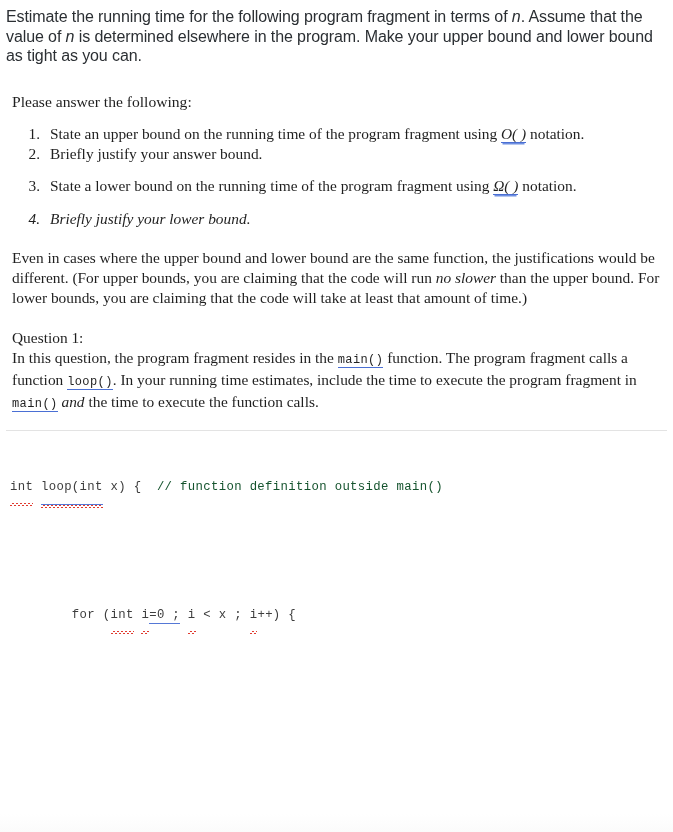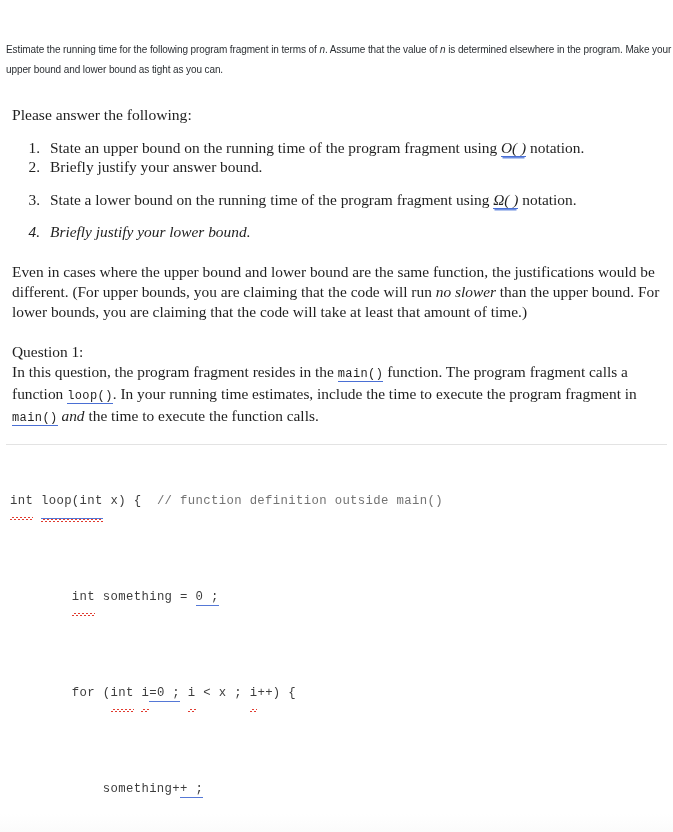--- a/index.html
+++ b/index.html
@@ -12,26 +12,25 @@
     height: 832px;
     overflow: hidden;
     font-family: "Liberation Serif", "DejaVu Serif", serif;
     color: #1a1a1a;
     position: relative;
   }
 
   
   .intro {
     font-family: "Liberation Sans", "DejaVu Sans", sans-serif;
-    font-size: 10px;
+    font-size: 16px;
     line-height: 19.5px;
     color: #2b2f33;
     padding: 7px 0 0 6px;
     letter-spacing: -0.1px;
-    margin-top: 33px;
   }
   .intro i { font-style: italic; }
 
   
   .serif-body {
     padding: 0 10px 0 10px;
     font-size: 15.3px;
     line-height: 19.6px;
     color: #1f1f1f;
   }
@@ -86,21 +85,21 @@
   .code {
     font-family: "Liberation Mono", "DejaVu Sans Mono", monospace;
     font-size: 12.3px;
     line-height: 32px;
     color: #3d3d3d;
     padding: 8px 0 0 10px;
     white-space: pre;
     letter-spacing: 0.35px;
   }
   .code .line { height: 32px; }
-  .code .cmt { color: #737373; font-family: Liberation Mono, monospace; }
+  .code .cmt { color: #14532d; font-family: Liberation Mono, monospace; }
 
   
   .code .bu {
     border-bottom: 1.4px solid #5578d6;
     padding-bottom: 1px;
   }
   
   .code .sq {
     position: relative;
     display: inline-block;
@@ -150,25 +149,23 @@
 
   <div class="para q1"><span>Question 1:</span><br><span>In this question, the program fragment resides in the </span><span class="mono-inline">main()</span><span> function. The program fragment calls a function </span><span class="mono-inline">loop()</span><span>. In your running time estimates, include the time to execute the program fragment in </span><span class="mono-inline">main()</span> <i>and</i><span> the time to execute the function calls.</span></div>
 
 </div>
 
 <div class="divider"></div>
 
 <div class="code">
 <div class="line"><span class="sq">int</span><span> </span><span class="bu sq">loop(int</span><span> x) {  </span><span class="cmt">// function definition outside main()</span></div>
 
-<div class="line"><span>        </span><span class="sq">int</span><span> something = </span><span class="bu">0 ;</span></div>
 
 <div class="line"><span>        </span><span>for (</span><span class="sq">int</span><span> </span><span class="sq">i</span><span class="bu">=0 ;</span><span> </span><span class="sq">i</span><span> &lt; x ; </span><span class="sq">i</span><span>++) {</span></div>
 
-<div class="line"><span>            </span><span>something+</span><span class="bu">+ ;</span></div>
 
 
 
 
 
 
 
 
 
 

